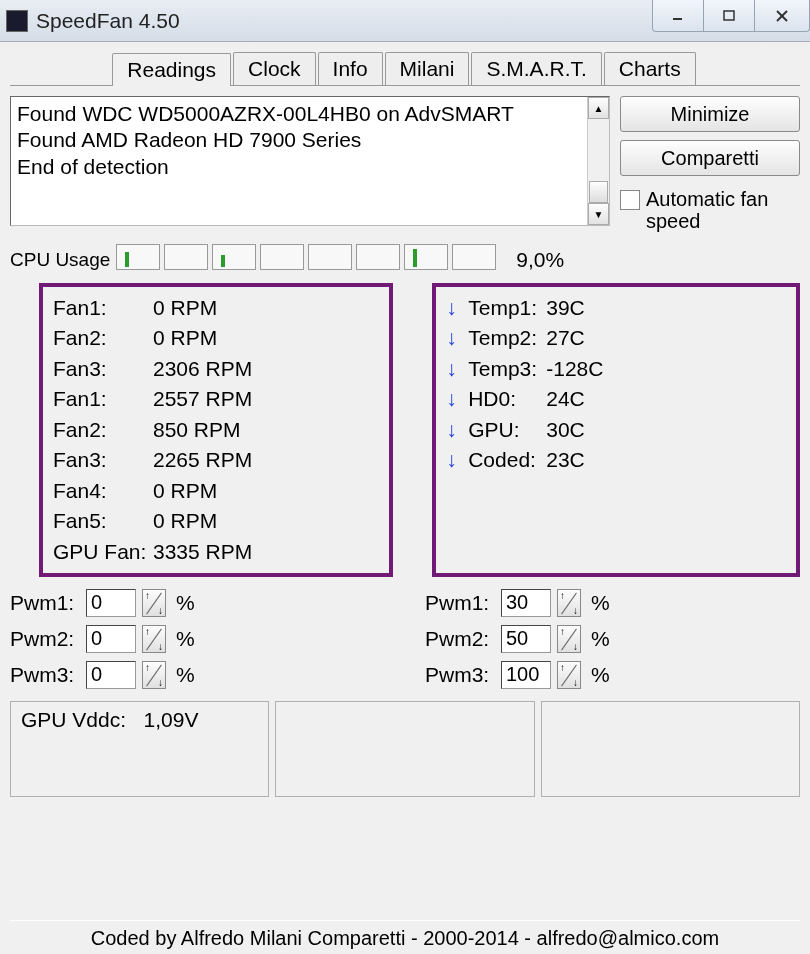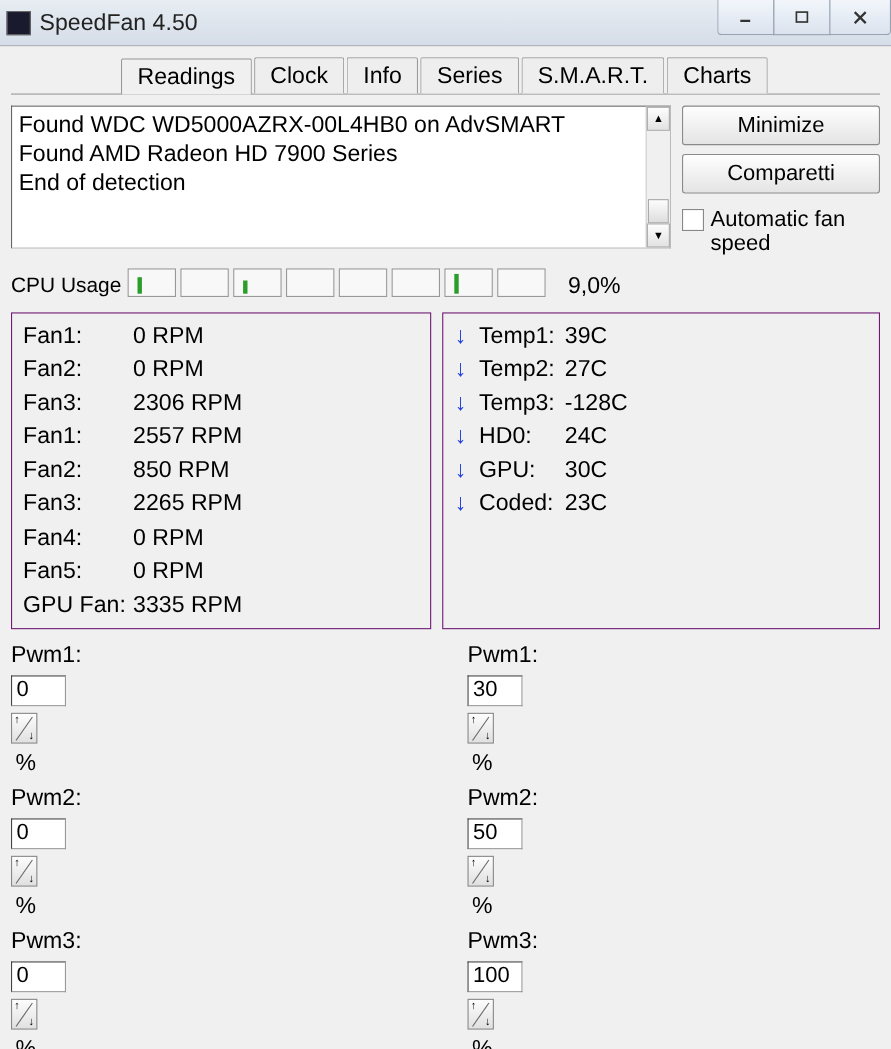--- a/index.html
+++ b/index.html
@@ -40,33 +40,33 @@
 
 
 .cpurow { display: flex; align-items: center; gap: 6px; margin-top: 12px; }
 .cpurow .lbl { font-size: 19px; }
 .cpubar { width: 44px; height: 26px; border: 1px solid #999; background: #f8f8f8; position: relative; }
 .cpubar .fill { position: absolute; bottom: 2px; left: 8px; width: 4px; background: #2a9d2a; }
 .cpupct { margin-left: 10px; font-size: 21px; }
 
 
 .panels { display: flex; gap: 10px; margin-top: 8px; }
-.panel { border: 1px solid #701a75; background: #f0f0f0; padding: 6px 10px; flex: 1; }
+.panel { border: 4px solid #701a75; background: #f0f0f0; padding: 6px 10px; flex: 1; margin-left: 29px; }
 .panel.fan { flex: 0.96; }
 .row { display: flex; align-items: center; font-size: 21px; line-height: 1.45; }
 .row .k { width: 100px; }
 .row .v { white-space: pre; }
 .arrow { color: #2040e0; font-weight: bold; margin-right: 6px; width: 16px; display: inline-block; }
 .temprow .k { width: 78px; }
 .temprow .v { }
 
 
 .pwms { display: flex; gap: 40px; margin-top: 12px; }
 .pwmcol { flex: 1; display: flex; flex-direction: column; gap: 8px; }
-.pwm { display: flex; gap: 6px; font-size: 21px; flex-direction: column; }
+.pwm { display: flex; align-items: center; gap: 6px; font-size: 21px; }
 .pwm .label { width: 70px; }
 .pwm .val { width: 50px; height: 28px; border: 1px inset #999; background: #fff; padding: 0 4px; text-align: left; font-size: 20px; }
 .spin { width: 24px; height: 28px; border: 1px solid #888; background: linear-gradient(#fdfdfd,#e0e0e0); display: flex; align-items: center; justify-content: center; font-size: 14px; position: relative; }
 .spin::before { content: "↑"; position: absolute; left: 2px; top: 0; font-size: 10px; }
 .spin::after { content: "↓"; position: absolute; right: 2px; bottom: 0; font-size: 10px; }
 .spin .slash { position: absolute; width: 100%; height: 100%; }
 .spin .slash::before { content: ""; position: absolute; left: -2px; right: -2px; top: 50%; border-top: 1px solid #666; transform: rotate(-55deg); }
 .pct { margin-left: 4px; }
 
 
@@ -101,21 +101,21 @@
     </div>
   </div>
 </div>
 
 <div class="content">
 
   <div class="tabs">
     <div class="tab active">Readings</div>
     <div class="tab">Clock</div>
     <div class="tab">Info</div>
-    <div class="tab">Series</div>
+    <div class="tab">Milani</div>
     <div class="tab">S.M.A.R.T.</div>
     <div class="tab">Charts</div>
   </div>
 
   <div class="toprow">
     <div class="logwrap">
       <div class="logtext">Found WDC WD5000AZRX-00L4HB0 on AdvSMART
 Found AMD Radeon HD 7900 Series
 End of detection</div>
       <div class="scrollbar">
@@ -272,13 +272,14 @@
 
   <div class="voltpanel">
     <div class="voltbox">
       <span>GPU Vddc:</span>&nbsp;&nbsp;
       <span>1,09V</span>
     </div>
     <div class="voltbox"></div>
     <div class="voltbox"></div>
   </div>
 
+  <div class="footer">Coded by Alfredo Milani Comparetti - 2000-2014 - alfredo@almico.com</div>
 </div>
 
 </body></html>

